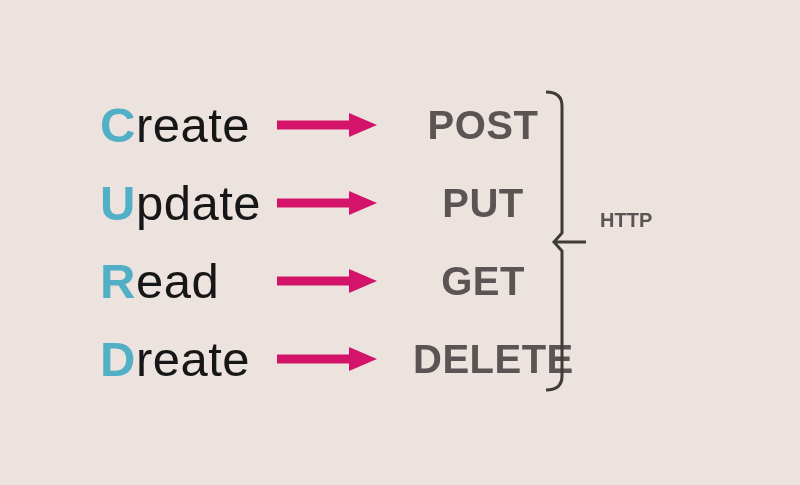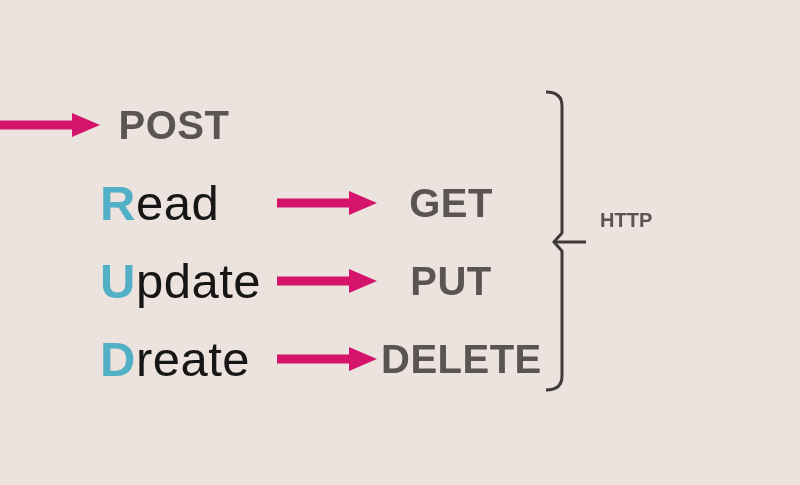--- a/index.html
+++ b/index.html
@@ -45,21 +45,21 @@
     font-weight:700;
   }
   .arrow{
     width:100px;
     height:28px;
     flex:0 0 auto;
     display:block;
   }
   .arrow polygon{fill:var(--pink);}
   .method{
-    margin-left:4px;
+    margin-left:36px;
     width:140px;
     text-align:center;
     font-size:40px;
     font-weight:700;
     letter-spacing:0.5px;
     color:var(--gray);
     white-space:nowrap;
   }
   .bracket{
     position:absolute;
@@ -82,40 +82,41 @@
   .bracket-label span{display:block;}
 </style>
 </head>
 <body>
 
 <div class="canvas">
 
   <div class="rows">
 
     <div class="row">
+      <div class="word"><span class="initial">C</span><span>reate</span></div>
       <svg class="arrow" viewBox="0 0 100 28">
           <polygon points="0,9.5 72,9.5 72,2 100,14 72,26 72,18.5 0,18.5"></polygon>
         </svg>
       <div class="method">POST</div>
+    </div>
+
+    <div class="row">
+      <div class="word"><span class="initial">U</span><span>pdate</span></div>
+      <svg class="arrow" viewBox="0 0 100 28">
+          <polygon points="0,9.5 72,9.5 72,2 100,14 72,26 72,18.5 0,18.5"></polygon>
+        </svg>
+      <div class="method">PUT</div>
     </div>
 
     <div class="row">
       <div class="word"><span class="initial">R</span><span>ead</span></div>
       <svg class="arrow" viewBox="0 0 100 28">
           <polygon points="0,9.5 72,9.5 72,2 100,14 72,26 72,18.5 0,18.5"></polygon>
         </svg>
       <div class="method">GET</div>
-    </div>
-
-    <div class="row">
-      <div class="word"><span class="initial">U</span><span>pdate</span></div>
-      <svg class="arrow" viewBox="0 0 100 28">
-          <polygon points="0,9.5 72,9.5 72,2 100,14 72,26 72,18.5 0,18.5"></polygon>
-        </svg>
-      <div class="method">PUT</div>
     </div>
 
     <div class="row">
       <div class="word"><span class="initial">D</span><span>reate</span></div>
       <svg class="arrow" viewBox="0 0 100 28">
           <polygon points="0,9.5 72,9.5 72,2 100,14 72,26 72,18.5 0,18.5"></polygon>
         </svg>
       <div class="method">DELETE</div>
     </div>
 

